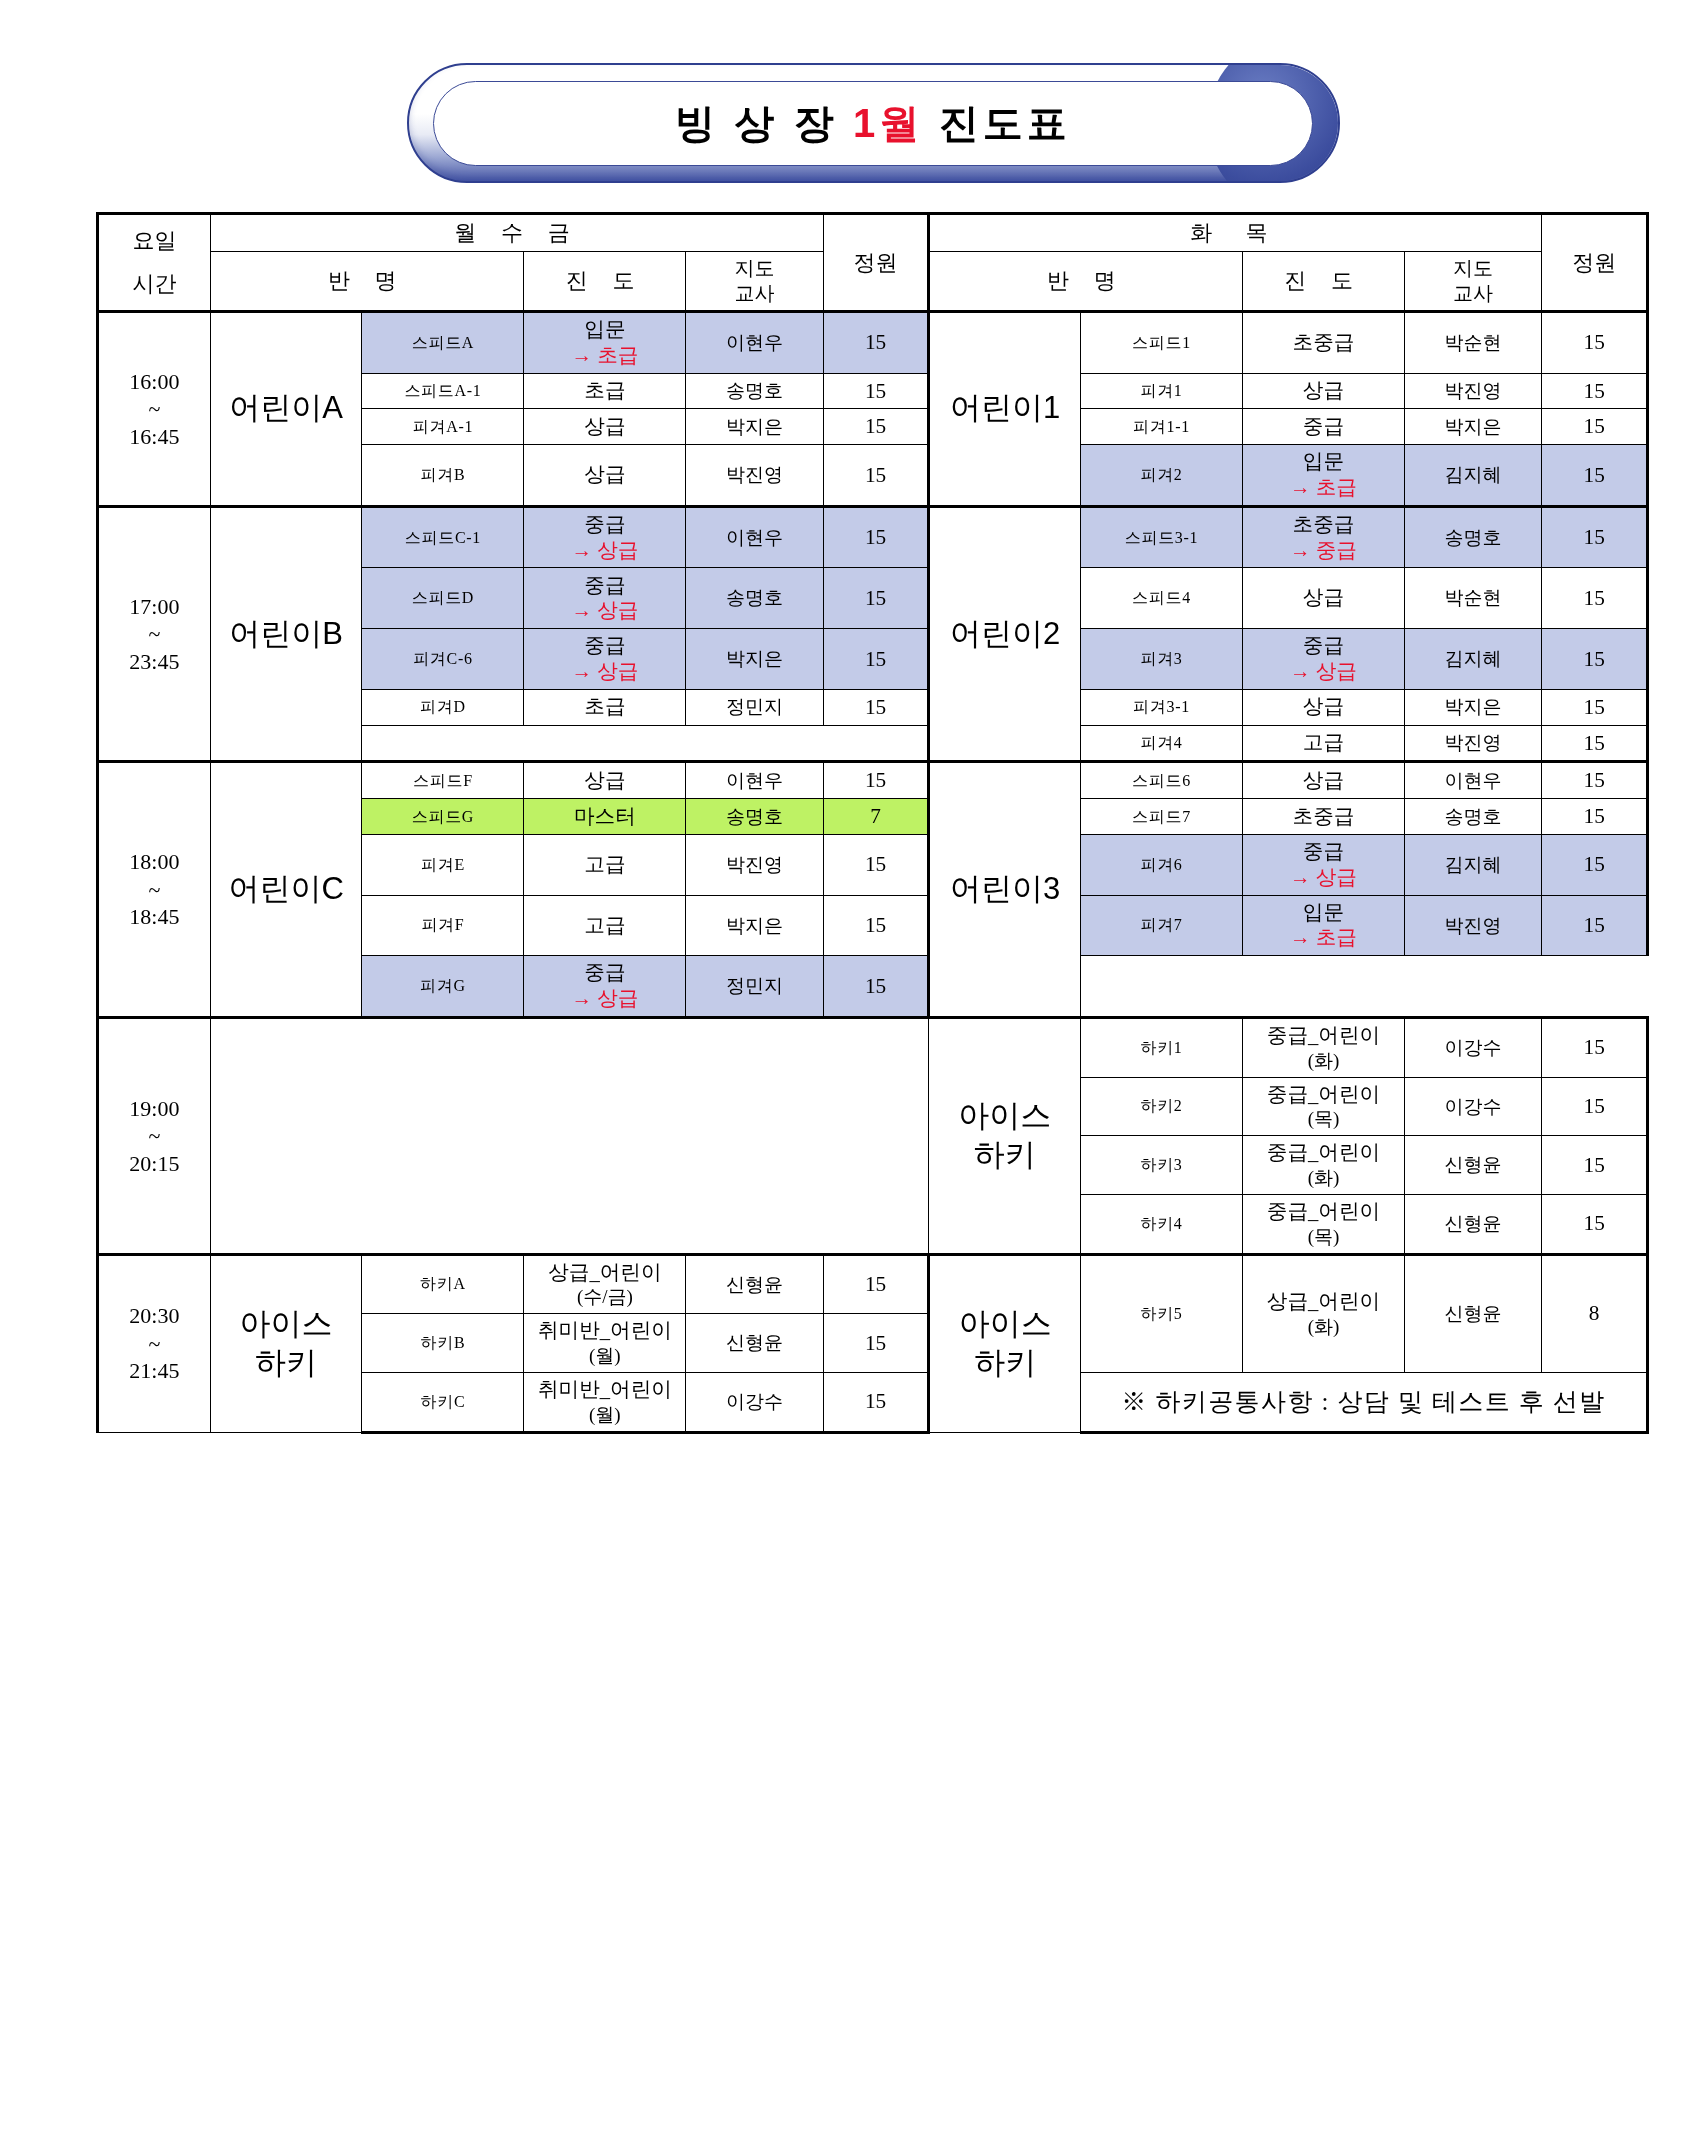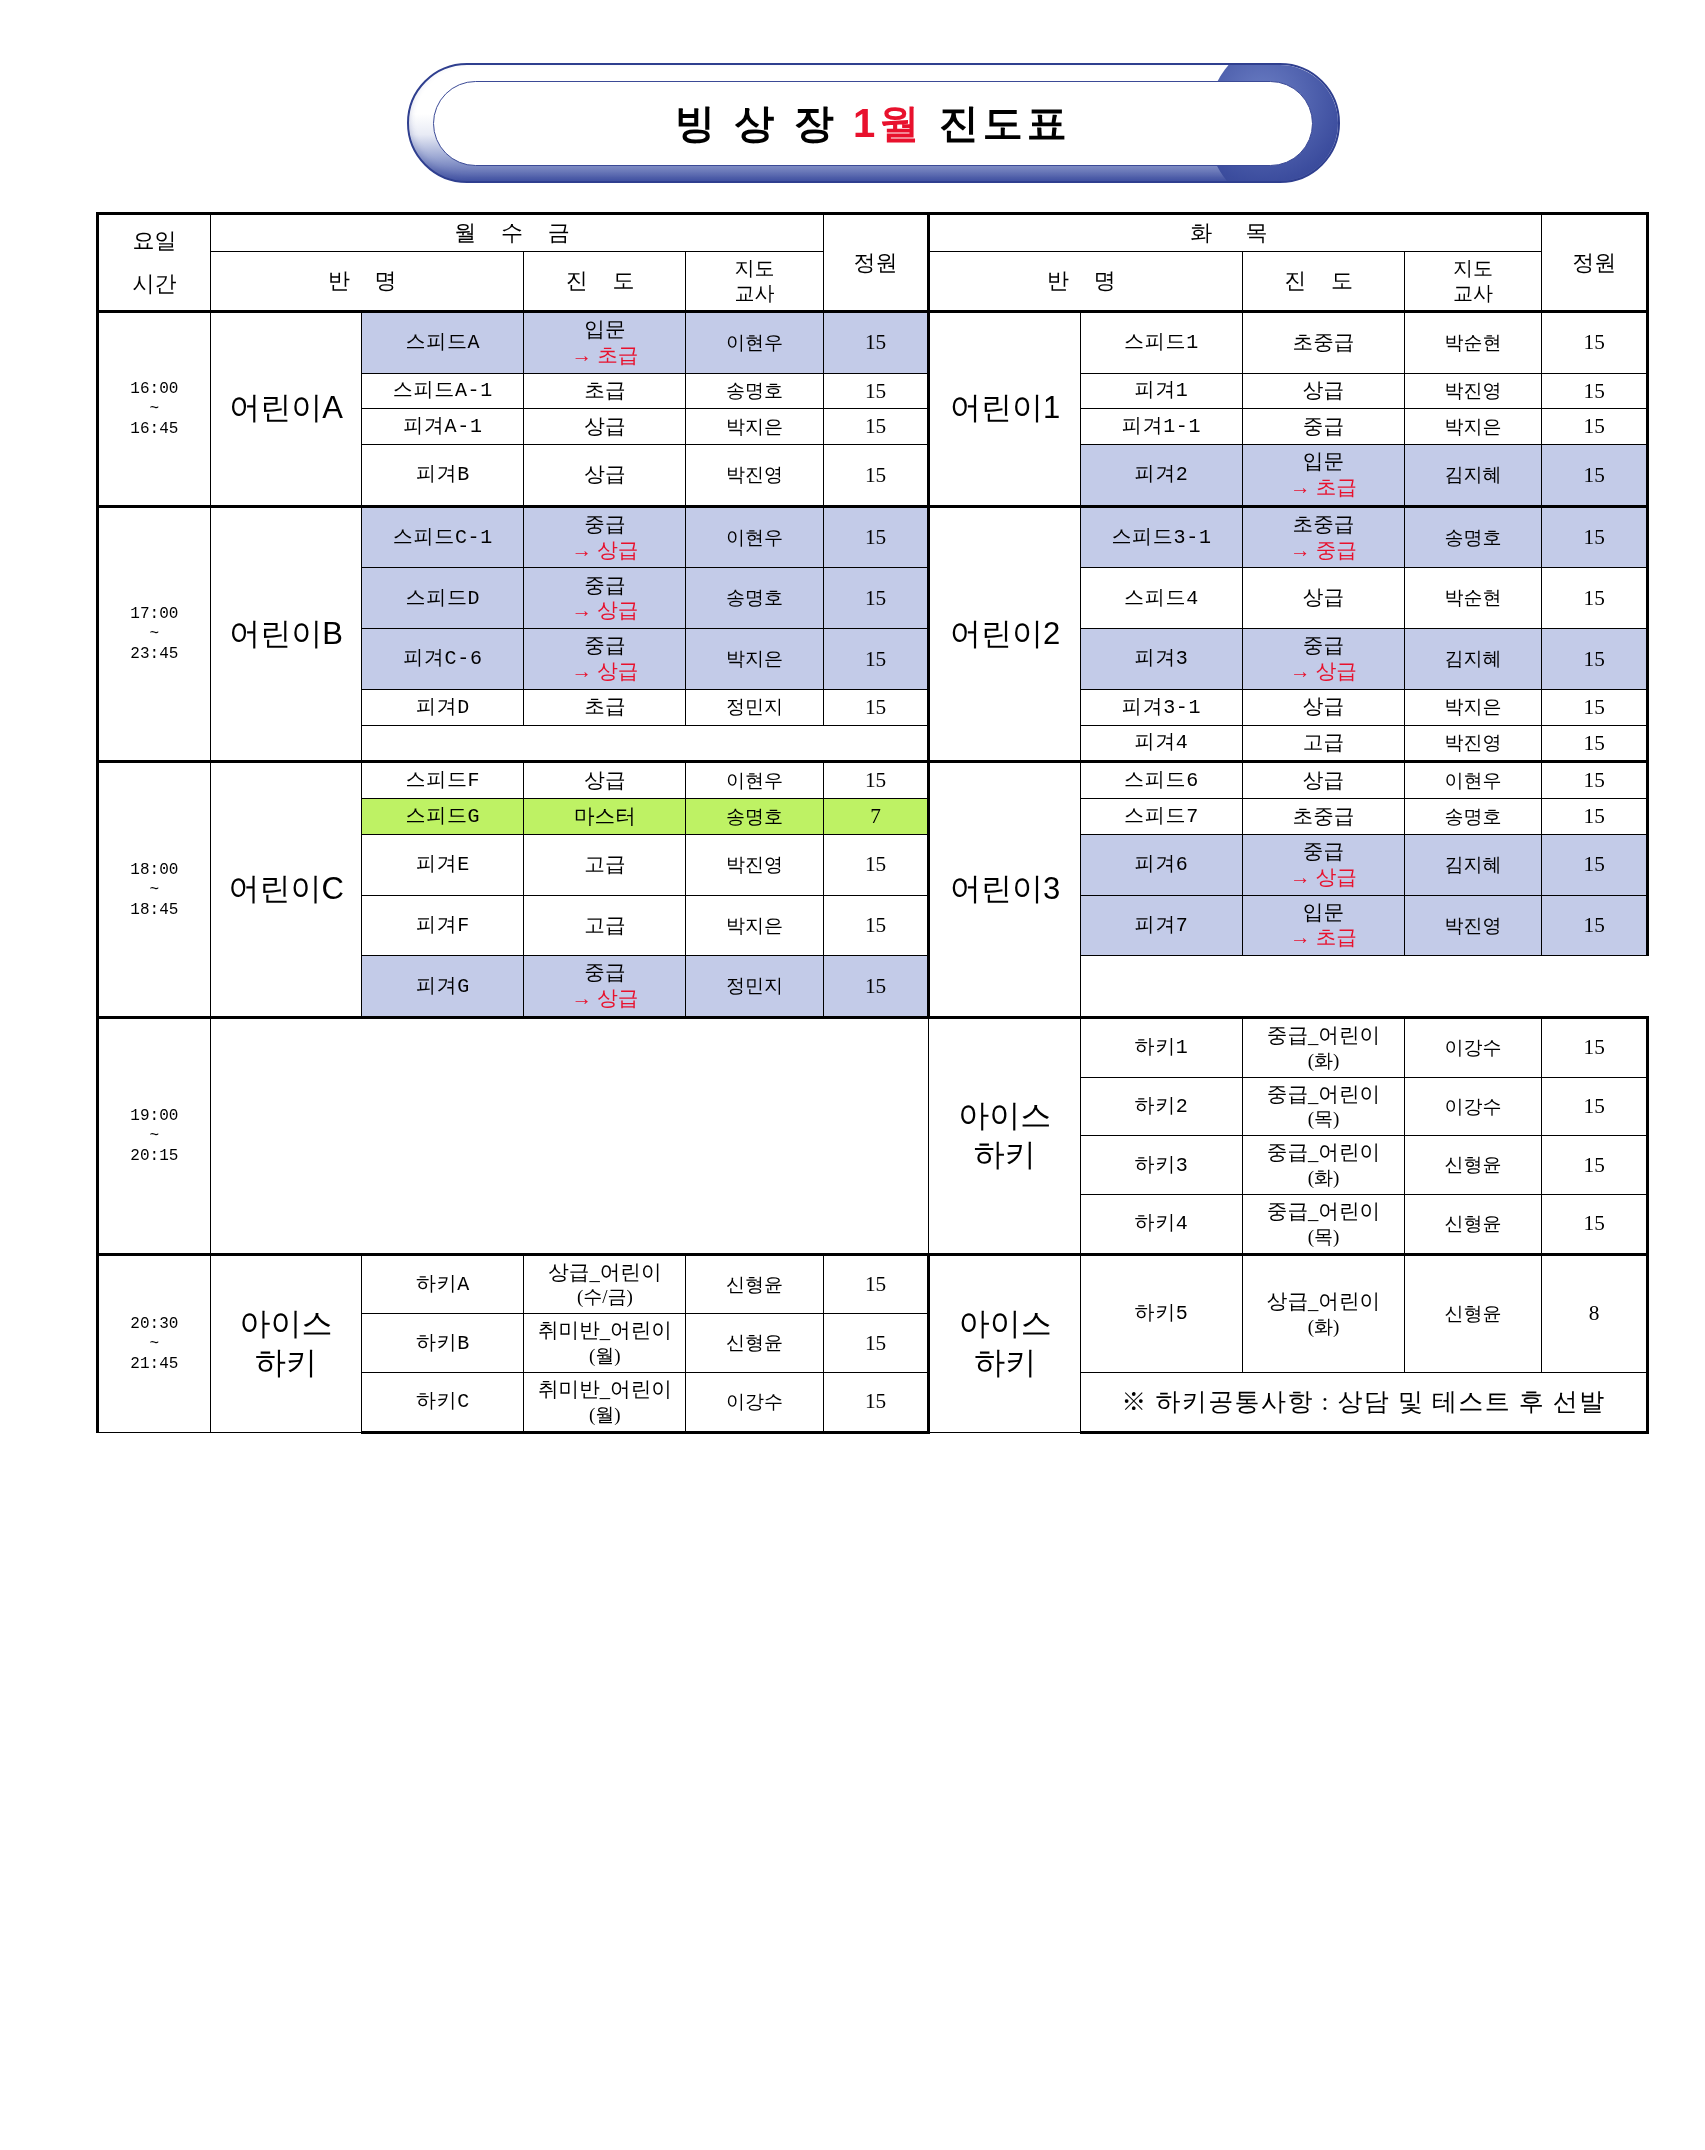--- a/index.html
+++ b/index.html
@@ -98,35 +98,34 @@
   .hdr-small {
     font-weight: bold;
     font-size: 20px;
     line-height: 1.15;
   }
   .thick-top { border-top: 3.4px solid #000 !important; }
   .thick-left { border-left: 3.4px solid #000 !important; }
   .thick-right { border-right: 3.4px solid #000 !important; }
 
   .timecell {
-    font-size: 16px;
+    font-size: 22px;
     line-height: 1.5;
     white-space: pre-line;
-    font-family: Liberation Mono, monospace;
+    font-family: Liberation Serif, serif;
   }
   .groupcell {
     font-size: 31px;
     font-family: "Liberation Sans", sans-serif;
     line-height: 1.35;
     white-space: pre-line;
   }
   .cls {
-    font-size: 20px;
+    font-size: 16px;
     letter-spacing: 0.7px;
-    font-family: Liberation Mono, monospace;
   }
   .prog {
     font-size: 20.6px;
     line-height: 1.25;
   }
   .prog .arrow { color: #e8112d; display: block; }
   .teacher { font-size: 19px; }
   .cap { font-size: 21.3px; }
   .blue { background: #c3cbe8; }
   .pink { background: #bef264; }

